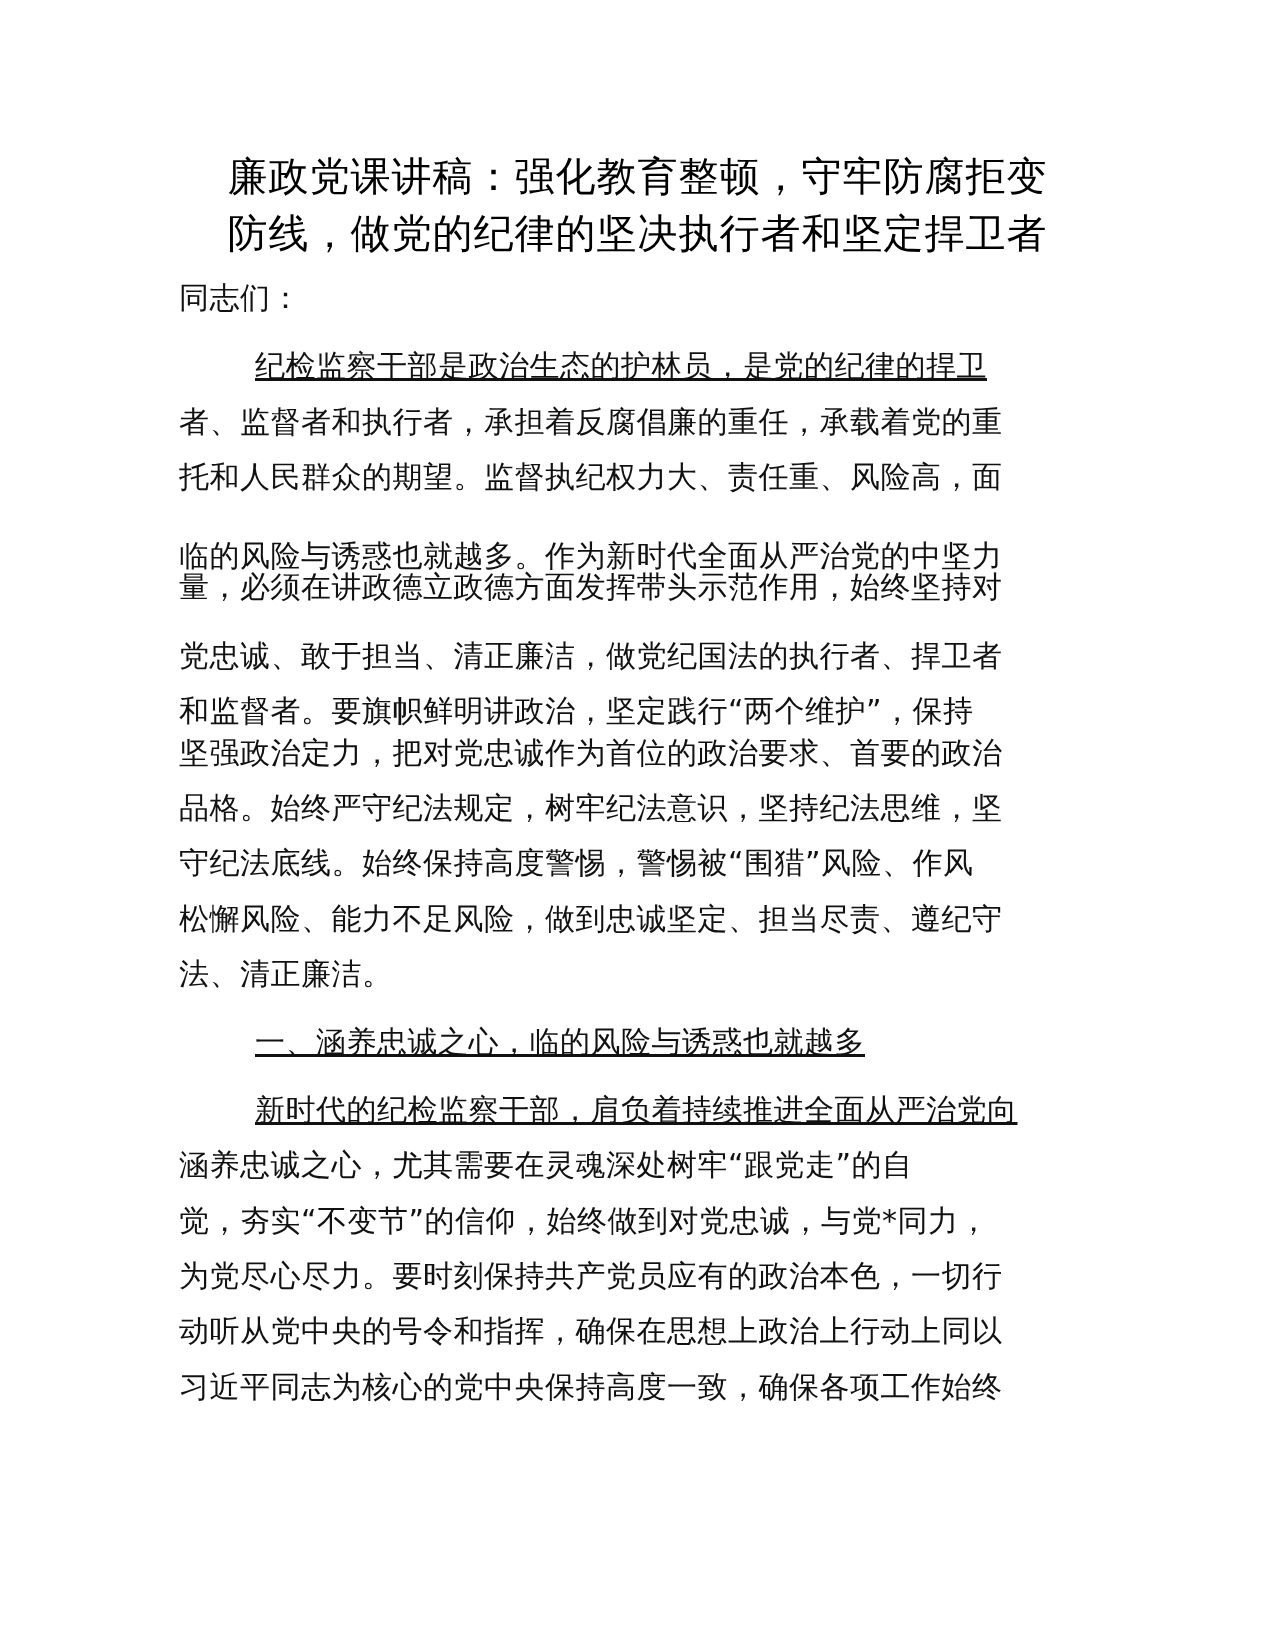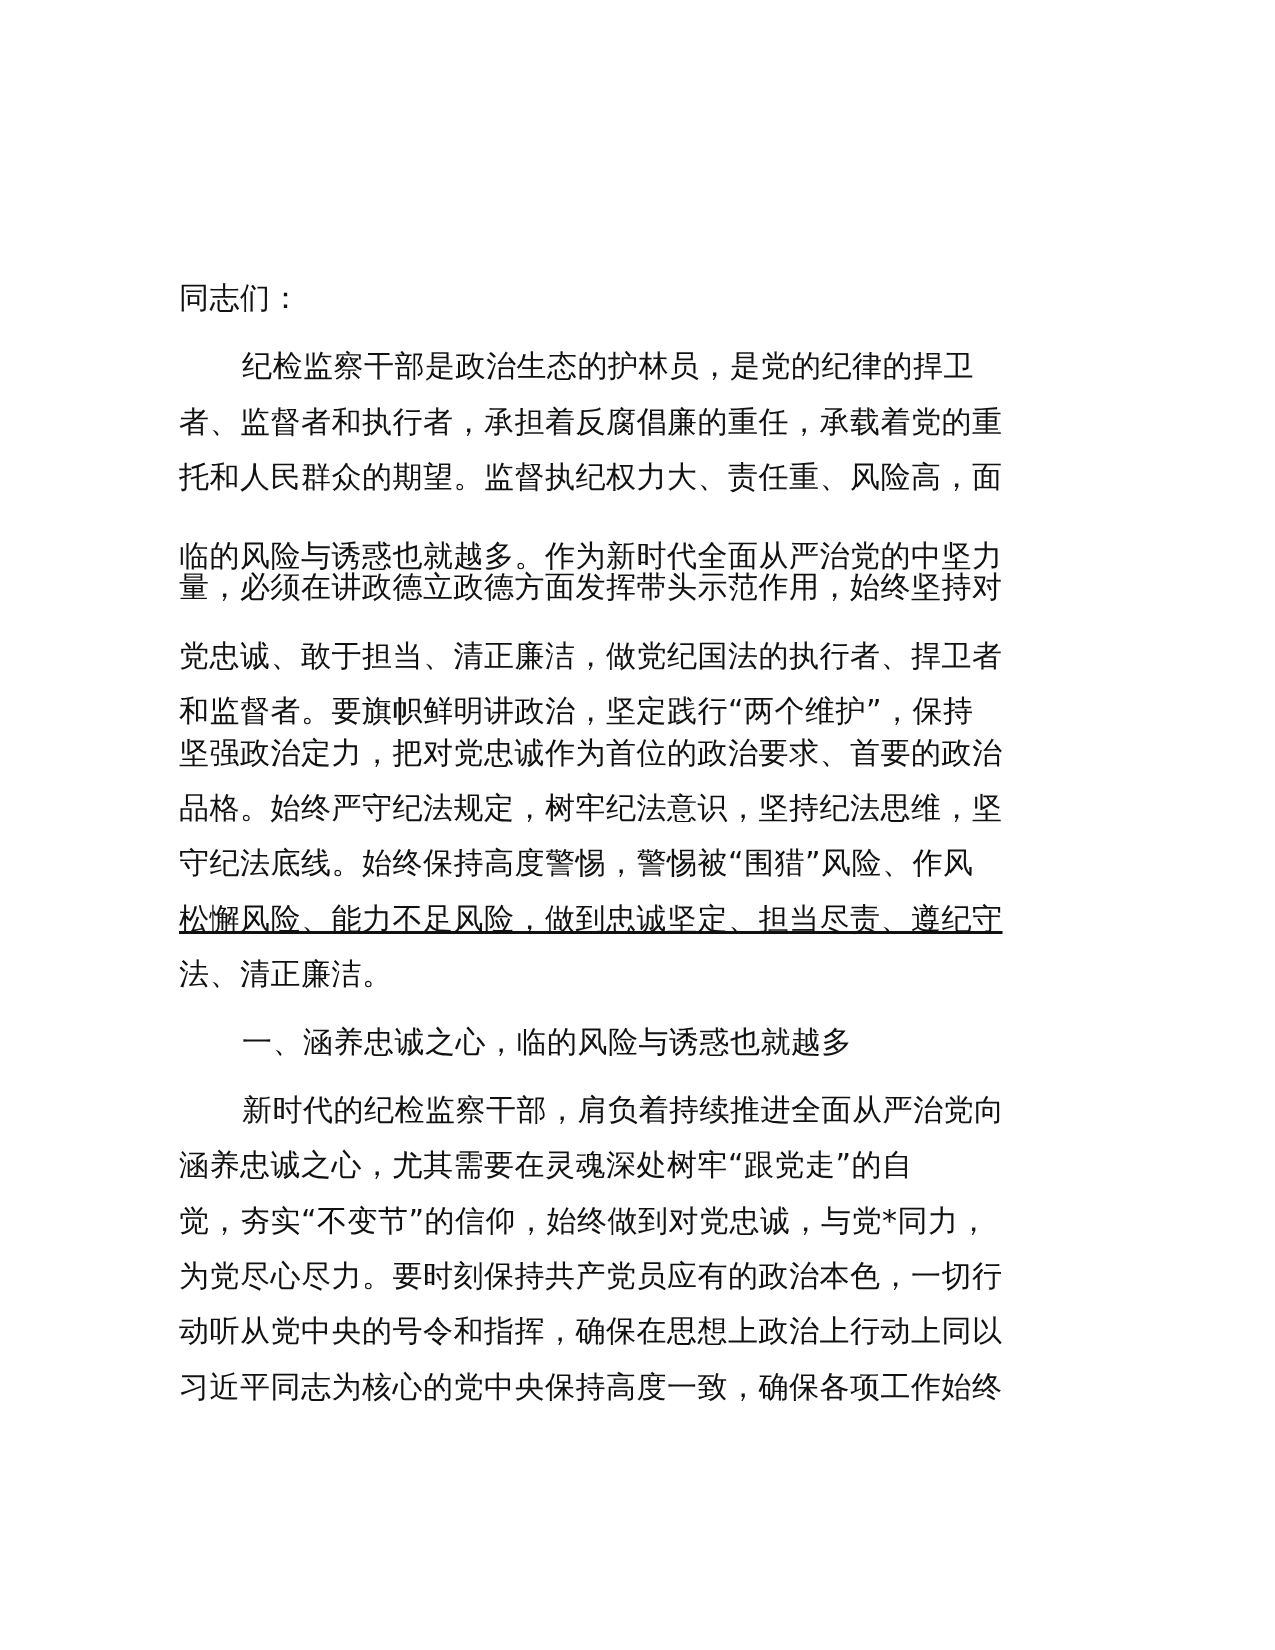--- a/index.html
+++ b/index.html
@@ -47,45 +47,47 @@
       color: #111;
     }
     .line {
       position: absolute;
       left: 0;
       white-space: nowrap;
       height: 56px;
       line-height: 56px;
       letter-spacing: 0.5px;
     }
-    .indent { left: 63px; }
+    .indent { left: 76px; text-decoration: underline; }
   </style>
 </head>
 <body>
 
 <div class="page">
 
   <h1 class="title">
+    <span class="title-line">廉政党课讲稿：强化教育整顿，守牢防腐拒变</span>
+    <span class="title-line">防线，做党的纪律的坚决执行者和坚定捍卫者</span>
   </h1>
 
   <div class="body-text" style="top:0;">
     <div class="line" style="top:270px;">同志们：</div>
 
     <div>
       <div class="line indent" style="top:338px;">纪检监察干部是政治生态的护林员，是党的纪律的捍卫</div>
       <div class="line" style="top:394px;">者、监督者和执行者，承担着反腐倡廉的重任，承载着党的重</div>
       <div class="line" style="top:449px;">托和人民群众的期望。监督执纪权力大、责任重、风险高，面</div>
       <div class="line" style="top:528px;">临的风险与诱惑也就越多。作为新时代全面从严治党的中坚力</div>
       <div class="line" style="top:559px;">量，必须在讲政德立政德方面发挥带头示范作用，始终坚持对</div>
       <div class="line" style="top:628px;">党忠诚、敢于担当、清正廉洁，做党纪国法的执行者、捍卫者</div>
       <div class="line" style="top:683px;">和监督者。要旗帜鲜明讲政治，坚定践行“两个维护”，保持</div>
       <div class="line" style="top:725px;">坚强政治定力，把对党忠诚作为首位的政治要求、首要的政治</div>
       <div class="line" style="top:780px;">品格。始终严守纪法规定，树牢纪法意识，坚持纪法思维，坚</div>
       <div class="line" style="top:835px;">守纪法底线。始终保持高度警惕，警惕被“围猎”风险、作风</div>
-      <div class="line" style="top:891px;text-decoration:underline;">松懈风险、能力不足风险，做到忠诚坚定、担当尽责、遵纪守</div>
+      <div class="line" style="top:891px;">松懈风险、能力不足风险，做到忠诚坚定、担当尽责、遵纪守</div>
       <div class="line" style="top:946px;">法、清正廉洁。</div>
     </div>
 
     <div class="line indent" style="top:1014px;">一、涵养忠诚之心，临的风险与诱惑也就越多</div>
 
     <div>
       <div class="line indent" style="top:1082px;">新时代的纪检监察干部，肩负着持续推进全面从严治党向</div>
       <div class="line" style="top:1137px;">涵养忠诚之心，尤其需要在灵魂深处树牢“跟党走”的自</div>
       <div class="line" style="top:1193px;">觉，夯实“不变节”的信仰，始终做到对党忠诚，与党*同力，</div>
       <div class="line" style="top:1248px;">为党尽心尽力。要时刻保持共产党员应有的政治本色，一切行</div>

